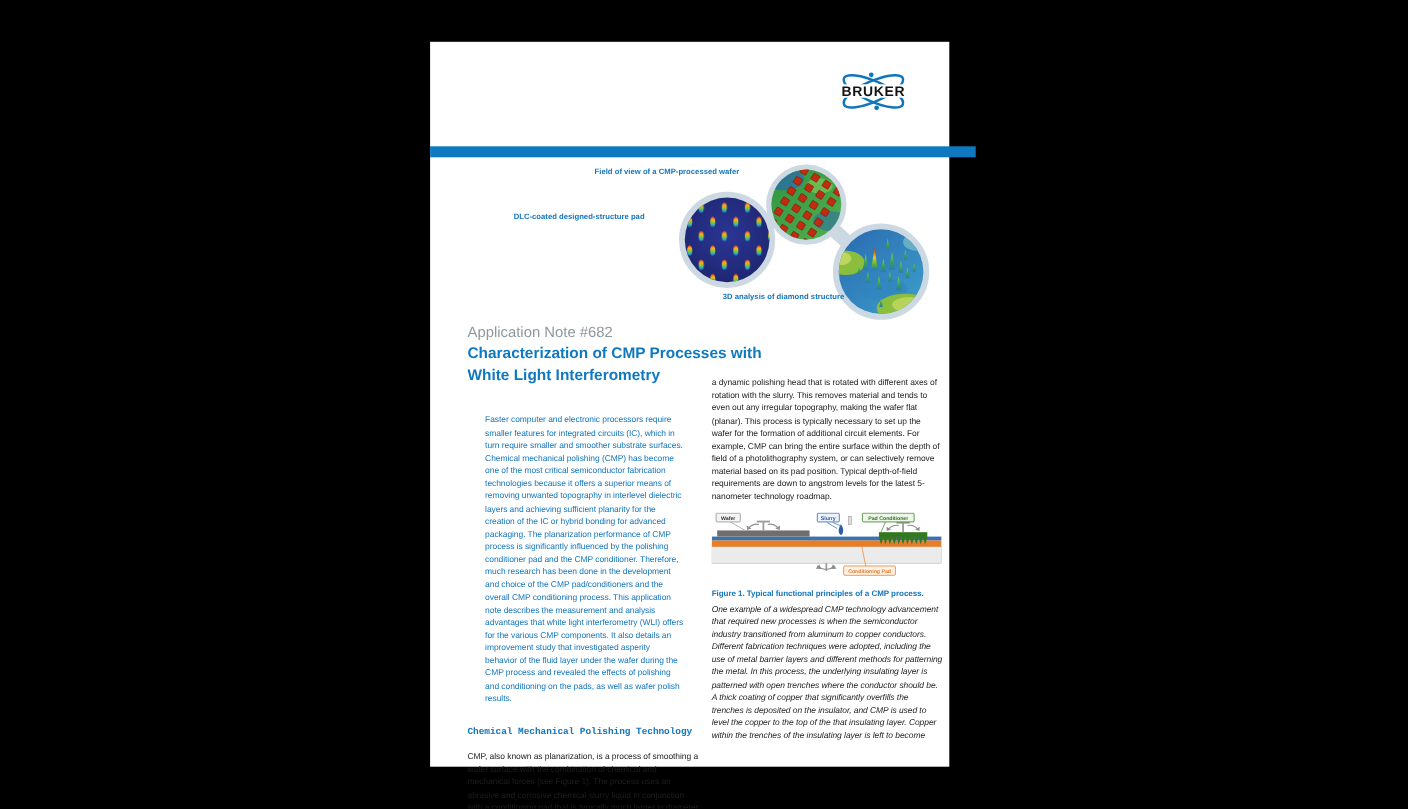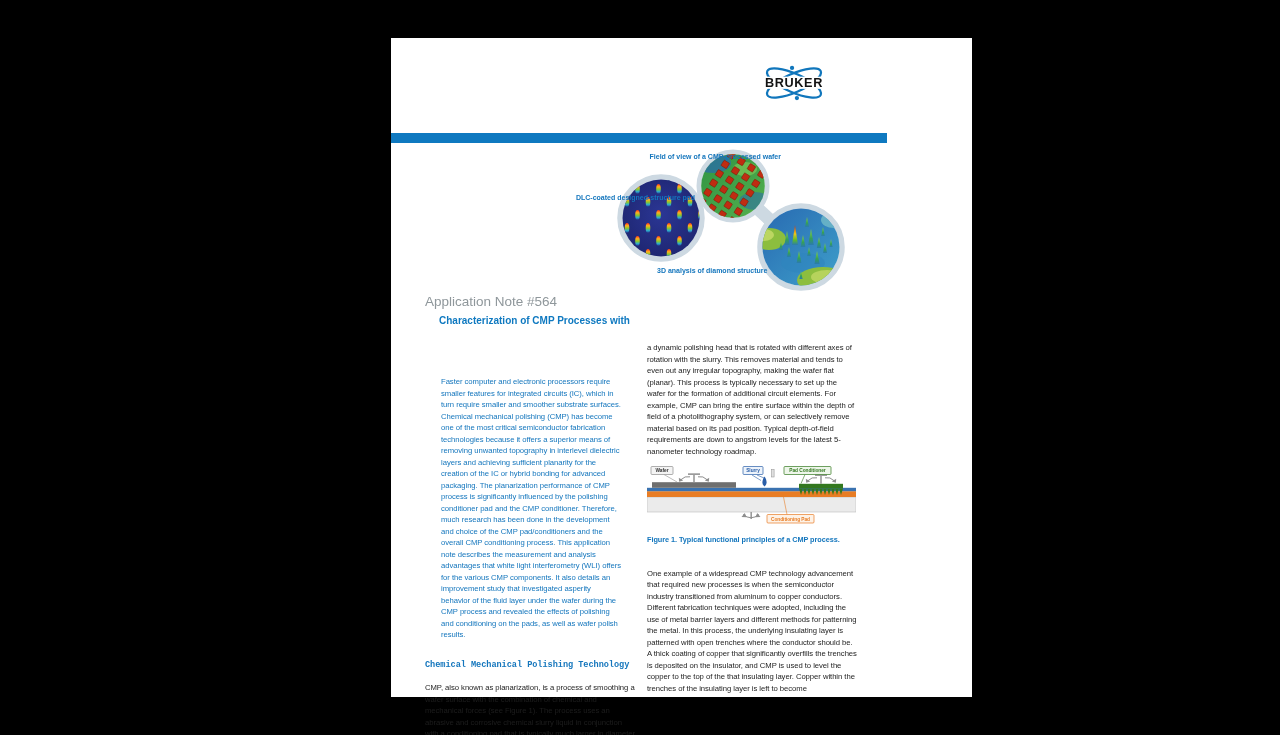--- a/index.html
+++ b/index.html
@@ -1,54 +1,54 @@
 <!DOCTYPE html>
 <html><head>
 <meta charset="utf-8">
 <style>
   html,body{margin:0;padding:0;}
   body{
     width:1280px;height:735px;background:#000;overflow:hidden;
     font-family:"Liberation Sans",sans-serif;position:relative;
   }
   .page{
-    position:absolute;left:391px;top:38px;width:581px;height:659px;
+    position:absolute;left:391px;top:38px;width:472px;height:659px;
     background:#ffffff;
   }
   .blue-bar{position:absolute;left:0;top:95px;width:496px;height:10px;background:#0f79c0;}
   .logo{position:absolute;left:362px;top:22px;width:82px;height:46px;}
   .hero{position:absolute;left:0;top:105px;width:496px;height:200px;}
   .hero-label{
     position:absolute;color:#1476bd;font-weight:bold;font-size:7px;
     white-space:nowrap;letter-spacing:0;
   }
   .hl-wafer{top:115px;right:191px;}
   .hl-pad{top:156px;right:277px;}
   .hl-diamond{top:229px;left:266px;}
   .kicker{
     position:absolute;left:34px;top:256px;font-size:13.5px;color:#8f979b;
     white-space:nowrap;
   }
   .title{
-    position:absolute;left:48px;top:273px;font-size:10px;line-height:19.5px;
+    position:absolute;left:34px;top:273px;font-size:14px;line-height:19.5px;
     font-weight:bold;color:#0f79c0;white-space:nowrap;
   }
   .col{position:absolute;font-size:7.7px;line-height:11.5px;letter-spacing:-0.05px;}
   .col-left{left:34px;top:322px;width:212px;}
   .col-right{left:256px;top:304px;width:210px;}
   .intro{color:#1476bd;margin:16px;}
   .body-text{color:#1d1d1d;margin:0;}
   .section-heading{
     color:#1476bd;font-size:8.6px;font-weight:bold;margin:19px 0 11px 0;font-family:Liberation Mono, monospace;
   }
   .fig-wrap{margin-top:9px;}
   .fig-caption{
-    color:#1476bd;font-size:7.3px;font-weight:bold;margin:5px 0 24px 0;line-height:9px;
-  }
-  .para2{margin-top:0;}
+    color:#1476bd;font-size:7.3px;font-weight:bold;margin:5px 0 4px 0;line-height:9px;
+  }
+  .para2{margin-top:0;font-style:italic;}
   svg text{font-family:"Liberation Sans",sans-serif;}
 </style>
 </head>
 <body>
 
 <div class="page">
 
   <svg class="logo" viewBox="0 0 84 46">
     <g fill="none" stroke="#1076bc" stroke-width="2.3">
       <ellipse cx="42" cy="23" rx="30" ry="9.5" transform="rotate(24 42 23)"></ellipse>
@@ -165,23 +165,24 @@
       <path d="M432,84 l1.8,9 l-3.6,0 Z" fill="url(#spkG)"></path>
       <path d="M440,96 l1.6,8 l-3.2,0 Z" fill="url(#spkG)"></path>
       <path d="M410,128 l1.6,8 l-3.2,0 Z" fill="url(#spkG)"></path>
     </g>
   </svg>
 
   <div class="hero-label hl-wafer">Field of view of a CMP-processed wafer</div>
   <div class="hero-label hl-pad">DLC-coated designed-structure pad</div>
   <div class="hero-label hl-diamond">3D analysis of diamond structure</div>
 
-  <div class="kicker">Application Note #564</div>
+  <div class="kicker">Application Note #682</div>
   <div class="title">
     <div>Characterization of CMP Processes with</div>
+    <div>White Light Interferometry</div>
   </div>
 
   <div class="col col-left">
     <p class="intro">Faster computer and electronic processors require smaller features for integrated circuits (IC), which in turn require smaller and smoother substrate surfaces. Chemical mechanical polishing (CMP) has become one of the most critical semiconductor fabrication technologies because it offers a superior means of removing unwanted topography in interlevel dielectric layers and achieving sufficient planarity for the creation of the IC or hybrid bonding for advanced packaging. The planarization performance of CMP process is significantly influenced by the polishing conditioner pad and the CMP conditioner. Therefore, much research has been done in the development and choice of the CMP pad/conditioners and the overall CMP conditioning process. This application note describes the measurement and analysis advantages that white light interferometry (WLI) offers for the various CMP components. It also details an improvement study that investigated asperity behavior of the fluid layer under the wafer during the CMP process and revealed the effects of polishing and conditioning on the pads, as well as wafer polish results.</p>
     <h3 class="section-heading">Chemical Mechanical Polishing Technology</h3>
     <p class="body-text">CMP, also known as planarization, is a process of smoothing a wafer surface with the combination of chemical and mechanical forces (see Figure 1). The process uses an abrasive and corrosive chemical slurry liquid in conjunction with a conditioning pad that is typically much larger in diameter than that of the wafer being planarized. The conditioner pad and wafer are pressed together by</p>
   </div>
 
   <div class="col col-right">
     <p class="body-text">a dynamic polishing head that is rotated with different axes of rotation with the slurry. This removes material and tends to even out any irregular topography, making the wafer flat (planar). This process is typically necessary to set up the wafer for the formation of additional circuit elements. For example, CMP can bring the entire surface within the depth of field of a photolithography system, or can selectively remove material based on its pad position. Typical depth-of-field requirements are down to angstrom levels for the latest 5-nanometer technology roadmap.</p>

